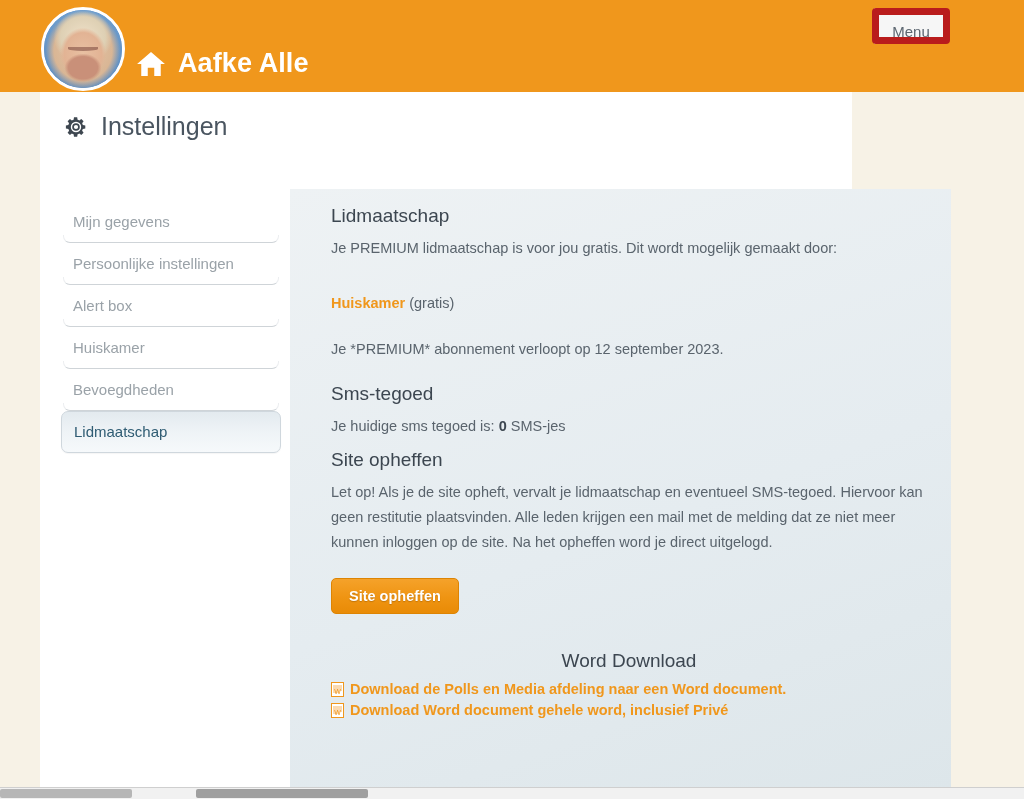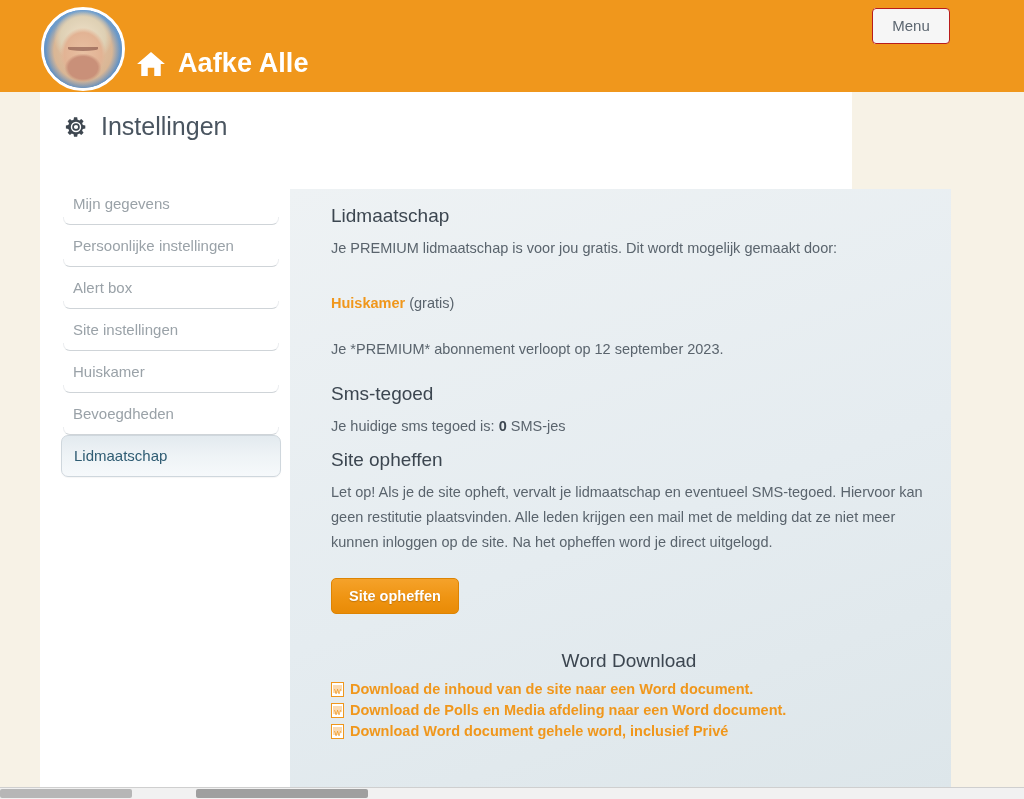--- a/index.html
+++ b/index.html
@@ -99,21 +99,21 @@
       radial-gradient(ellipse 54% 50% at 50% 30%, #d8c49e 0%, #c2ab85 60%, rgba(194,171,133,0) 76%),
       linear-gradient(180deg, #3a3531 0%, #1f1c1a 100%);
   }
   #menu-button {
     position: absolute;
     right: 74px;
     top: 8px;
     width: 78px;
     height: 36px;
     background: #f6f6f6;
-    border: 1px solid #b91c1c;
+    border: 7px solid #b91c1c;
     border-radius: 4px;
     box-sizing: border-box;
     color: #5c6670;
     font-size: 15px;
     line-height: 34px;
     text-align: center;
     cursor: pointer;
   }
 
   
@@ -140,21 +140,21 @@
   #page-title {
     font-size: 25px;
     color: #4a5560;
     white-space: nowrap;
   }
 
   
   #sidebar {
     position: absolute;
     left: 21px;
-    top: 91px;
+    top: 109px;
     width: 220px;
   }
   .nav-item {
     position: relative;
     height: 42px;
     line-height: 42px;
     padding-left: 12px;
     font-size: 15px;
     color: #9aa2a8;
     box-sizing: border-box;
@@ -310,21 +310,20 @@
         <path fill="#3e4750" d="M12 8.2a3.8 3.8 0 1 0 0 7.6 3.8 3.8 0 0 0 0-7.6zm0 5.9a2.1 2.1 0 1 1 0-4.2 2.1 2.1 0 0 1 0 4.2z"></path>
         <path fill="#3e4750" d="M21.3 13.6v-3.2l-2.5-.4a7 7 0 0 0-.7-1.7l1.5-2-2.3-2.3-2 1.5a7 7 0 0 0-1.7-.7l-.4-2.5h-3.2l-.4 2.5a7 7 0 0 0-1.7.7l-2-1.5L3.6 6.3l1.5 2a7 7 0 0 0-.7 1.7l-2.5.4v3.2l2.5.4c.16.6.4 1.17.7 1.7l-1.5 2 2.3 2.3 2-1.5c.53.3 1.1.54 1.7.7l.4 2.5h3.2l.4-2.5c.6-.16 1.17-.4 1.7-.7l2 1.5 2.3-2.3-1.5-2c.3-.53.54-1.1.7-1.7l2.5-.4zM12 17.2a5.2 5.2 0 1 1 0-10.4 5.2 5.2 0 0 1 0 10.4z"></path>
       </svg>
       <div id="page-title">Instellingen</div>
     </div>
 
     <div id="sidebar">
       <div class="nav-item">Mijn gegevens</div>
       <div class="nav-item">Persoonlijke instellingen</div>
       <div class="nav-item">Alert box</div>
-      <div class="nav-item">Site instellingen</div>
       <div class="nav-item">Huiskamer</div>
       <div class="nav-item">Bevoegdheden</div>
       <div class="nav-item active">Lidmaatschap</div>
     </div>
 
     <div id="panel">
 
       <h2 class="h2">Lidmaatschap</h2>
       <p class="p">Je PREMIUM lidmaatschap is voor jou gratis. Dit wordt mogelijk gemaakt door:</p>
 
@@ -344,28 +343,20 @@
       <div class="gap-sm"></div>
 
       <h2 class="h2">Site opheffen</h2>
       <p class="p">Let op! Als je de site opheft, vervalt je lidmaatschap en eventueel SMS-tegoed. Hiervoor kan geen restitutie plaatsvinden. Alle leden krijgen een mail met de melding dat ze niet meer kunnen inloggen op de site. Na het opheffen word je direct uitgelogd.</p>
 
       <div id="btn-site-opheffen">Site opheffen</div>
 
       <div id="word-section">
         <h2 class="h2">Word Download</h2>
 
-        <div class="dl-row">
-          <svg class="word-icon" viewBox="0 0 13 15">
-            <rect x="0.5" y="0.5" width="12" height="14" fill="#ffffff" stroke="#f0971c"></rect>
-            <path d="M2 4 h9 M2 6 h9 M2 8 h9 M2 10 h6" stroke="#f5b463" stroke-width="1"></path>
-            <text x="6.5" y="12" font-size="7" fill="#f0971c" text-anchor="middle" font-family="Liberation Sans, sans-serif">W</text>
-          </svg>
-          <span class="dl-label">Download de inhoud van de site naar een Word document.</span>
-        </div>
 
         <div class="dl-row">
           <svg class="word-icon" viewBox="0 0 13 15">
             <rect x="0.5" y="0.5" width="12" height="14" fill="#ffffff" stroke="#f0971c"></rect>
             <path d="M2 4 h9 M2 6 h9 M2 8 h9 M2 10 h6" stroke="#f5b463" stroke-width="1"></path>
             <text x="6.5" y="12" font-size="7" fill="#f0971c" text-anchor="middle" font-family="Liberation Sans, sans-serif">W</text>
           </svg>
           <span class="dl-label">Download de Polls en Media afdeling naar een Word document.</span>
         </div>
 

